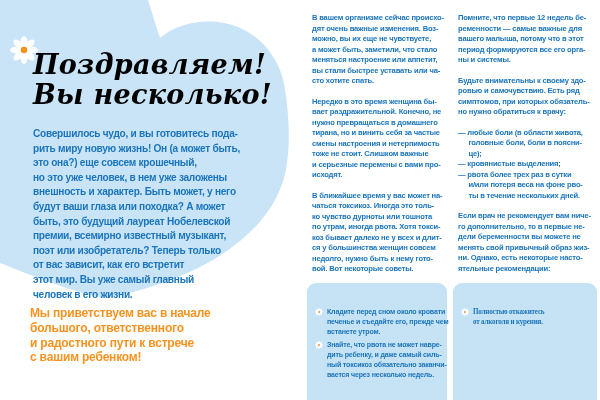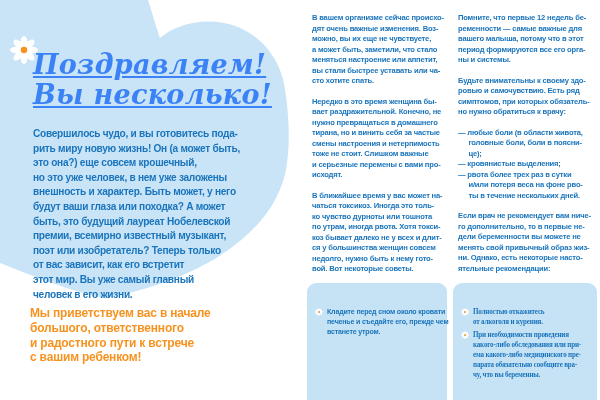--- a/index.html
+++ b/index.html
@@ -7,23 +7,22 @@
     position:relative; width:600px; height:400px; margin:0 auto;
     background:#ffffff; overflow:hidden;
     font-family:"Liberation Sans", sans-serif;
   }
   .heart-svg { position:absolute; left:0; top:0; }
   .daisy-big { position:absolute; left:10px; top:36px; }
 
   .title {
     position:absolute; left:33px; top:50px;
     font-family:"DejaVu Serif", serif; font-style:italic; font-weight:600;
-    font-size:27px; line-height:30px; color:#3b82f6; letter-spacing:0.3px;
+    font-size:27px; line-height:30px; color:#000000; letter-spacing:0.3px;
     white-space:nowrap;
-    text-decoration:underline;
   }
 
   .heart-par {
     position:absolute; left:33px; top:126px;
     color:#1b75bc; font-weight:bold; font-size:11px; line-height:14.6px;
     white-space:pre; letter-spacing:-0.3px;
     transform:scaleX(0.92); transform-origin:left top;
   }
 
   .greeting {
@@ -148,20 +147,29 @@
 
   <div class="box box-mid">
     <div class="bullet">
       <svg class="bicon" width="8" height="8" viewBox="-13 -13 26 26">
           <use href="#daisyg"></use>
         </svg>
       <span class="btext">Кладите перед сном около кровати
 печенье и съедайте его, прежде чем
 встанете утром.</span>
     </div>
+    <div class="bullet">
+      <svg class="bicon" width="8" height="8" viewBox="-13 -13 26 26">
+          <use href="#daisyg"></use>
+        </svg>
+      <span class="btext">Знайте, что рвота не может навре-
+дить ребенку, и даже самый силь-
+ный токсикоз обязательно заканчи-
+вается через несколько недель.</span>
+    </div>
   </div>
 
   <div class="col col-right">
     <p>Помните, что первые 12 недель бе-
 ременности — самые важные для
 вашего малыша, потому что в этот
 период формируются все его орга-
 ны и системы.</p>
     <p>Будьте внимательны к своему здо-
 ровью и самочувствию. Есть ряд
@@ -185,25 +193,15 @@
   </div>
 
   <div class="box box-right">
     <div class="bullet">
       <svg class="bicon" width="8" height="8" viewBox="-13 -13 26 26">
           <use href="#daisyg"></use>
         </svg>
       <span class="btext">Полностью откажитесь
 от алкоголя и курения.</span>
     </div>
-    <div class="bullet">
-      <svg class="bicon" width="8" height="8" viewBox="-13 -13 26 26">
-          <use href="#daisyg"></use>
-        </svg>
-      <span class="btext">При необходимости проведения
-какого-либо обследования или при-
-ема какого-либо медицинского пре-
-парата обязательно сообщите вра-
-чу, что вы беременны.</span>
-    </div>
   </div>
 
 </div>
 
 </body></html>

